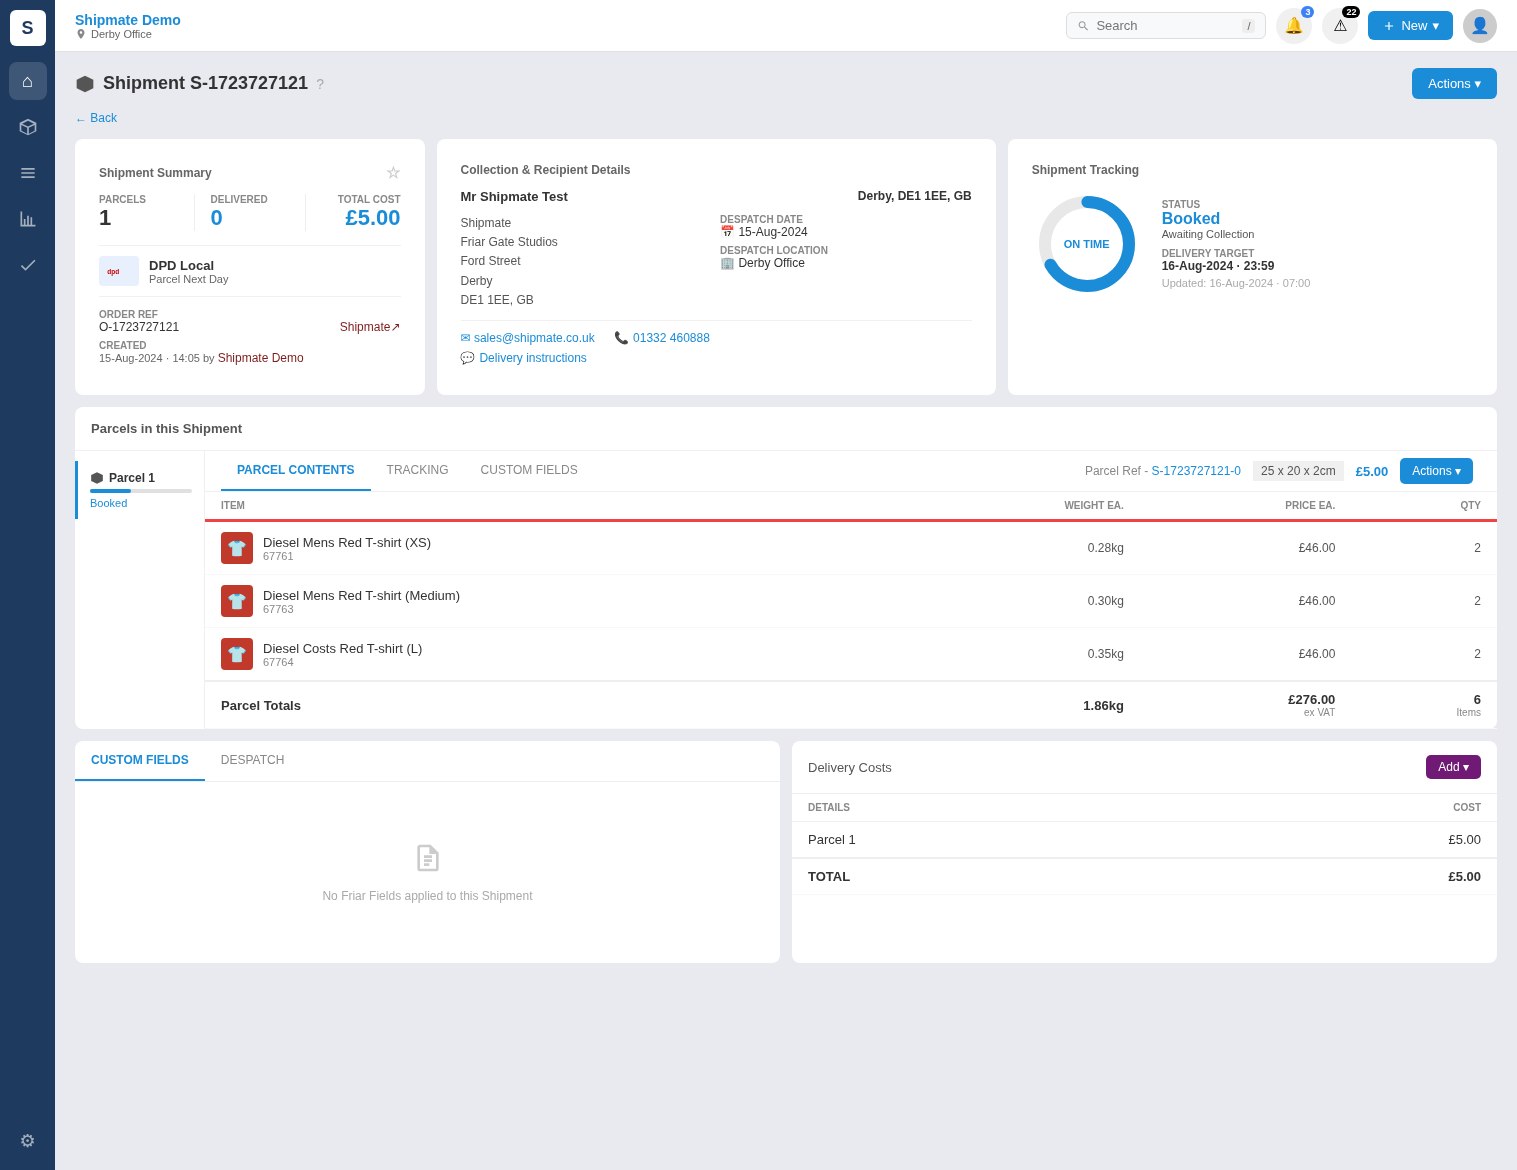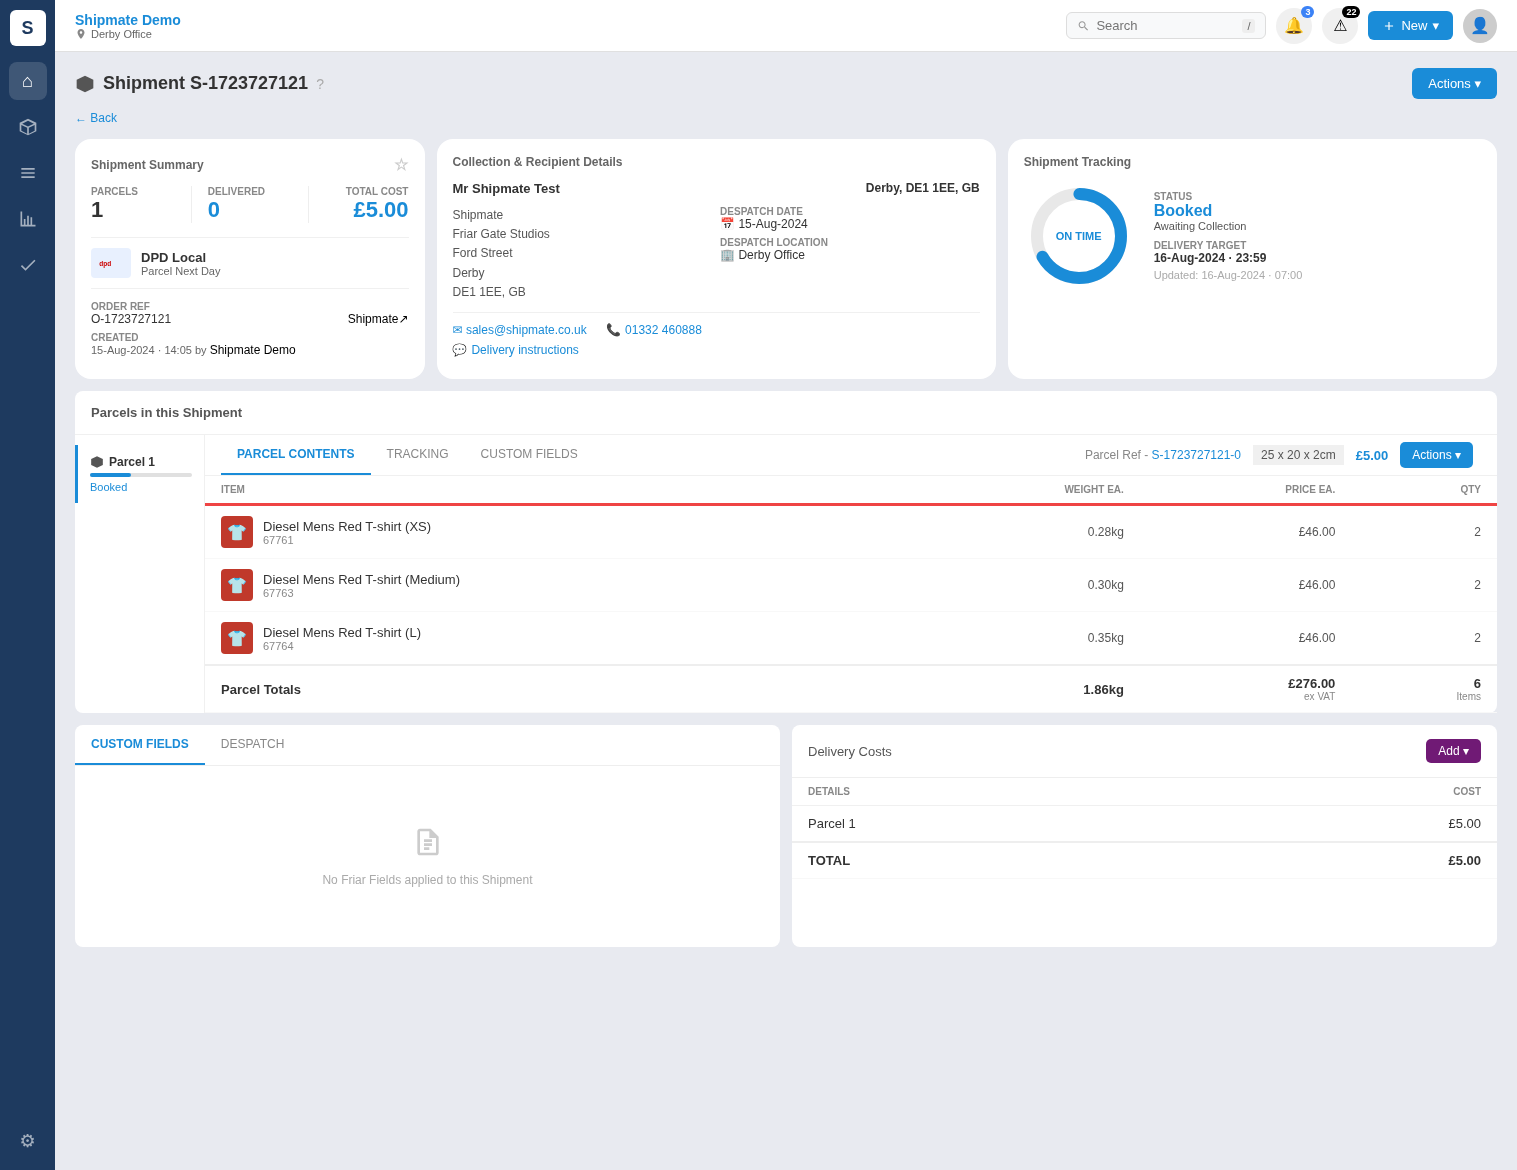--- a/index.html
+++ b/index.html
@@ -36,42 +36,42 @@
 
     
     .page-header { display: flex; align-items: center; justify-content: space-between; margin-bottom: 12px; }
     .page-title { display: flex; align-items: center; gap: 8px; font-size: 18px; font-weight: 700; color: #333; }
     .help-icon { color: #aaa; font-size: 14px; cursor: pointer; }
     .back-link { color: #1a8cd8; font-size: 12px; cursor: pointer; display: flex; align-items: center; gap: 4px; margin-bottom: 14px; }
     .actions-btn { background: #1a8cd8; color: #fff; border: none; border-radius: 6px; padding: 8px 16px; cursor: pointer; font-size: 13px; display: flex; align-items: center; gap: 6px; font-weight: 500; }
 
     
     .cards-row { display: grid; grid-template-columns: 1fr 1.6fr 1.4fr; gap: 12px; margin-bottom: 12px; }
-    .card { background: #fff; border-radius: 16px; padding: 16px; }
+    .card { background: #fff; border-radius: 8px; padding: 24px; }
 
     
     .summary-header { display: flex; justify-content: space-between; align-items: center; color: #666; font-size: 12px; font-weight: 600; margin-bottom: 12px; }
     .star-icon { color: #ccc; cursor: pointer; font-size: 16px; }
     .summary-stats { display: flex; gap: 0; margin-bottom: 14px; }
     .stat { flex: 1; }
     .stat-label { font-size: 10px; color: #888; font-weight: 600; text-transform: uppercase; }
     .stat-value { font-size: 22px; font-weight: 700; color: #333; }
     .stat-value.blue { color: #1a8cd8; }
     .stat-divider { width: 1px; background: #eee; margin: 0 16px; }
     .total-cost { text-align: right; flex: 1; }
     .total-label { font-size: 10px; color: #888; font-weight: 600; text-transform: uppercase; }
     .total-value { font-size: 22px; font-weight: 700; color: #1a8cd8; }
     .carrier-row { display: flex; align-items: center; gap: 10px; padding: 10px 0; border-top: 1px solid #f0f0f0; border-bottom: 1px solid #f0f0f0; margin-bottom: 12px; }
     .carrier-logo { width: 40px; height: 30px; background: #e8f0fe; border-radius: 4px; display: flex; align-items: center; justify-content: center; font-size: 10px; font-weight: 700; color: #1a8cd8; }
     .carrier-name { font-weight: 600; font-size: 13px; }
     .carrier-service { color: #666; font-size: 11px; }
     .meta-row { margin-bottom: 6px; }
     .meta-label { font-size: 10px; color: #888; font-weight: 600; text-transform: uppercase; }
     .meta-value { font-size: 12px; color: #333; }
-    .meta-link { color: #000000; font-size: 12px; }
+    .meta-link { color: #7f1d1d; font-size: 12px; }
     .created-row { font-size: 11px; color: #666; }
 
     
     .col-header { font-size: 12px; color: #666; font-weight: 600; margin-bottom: 12px; }
     .recipient-row { display: flex; justify-content: space-between; align-items: flex-start; margin-bottom: 10px; }
     .recipient-name { font-weight: 600; font-size: 13px; }
     .recipient-location { font-weight: 600; font-size: 12px; color: #333; }
     .address-grid { display: grid; grid-template-columns: 1fr 1fr; gap: 8px; margin-bottom: 10px; border-bottom: 1px solid #f0f0f0; padding-bottom: 10px; }
     .address-lines { font-size: 12px; color: #555; line-height: 1.6; }
     .dispatch-info { font-size: 11px; }
@@ -404,21 +404,21 @@
                 </td>
                 <td class="item-weight">0.30kg</td>
                 <td class="item-price">£46.00</td>
                 <td class="item-qty">2</td>
               </tr>
               <tr>
                 <td>
                   <div style="display:flex;align-items:center;gap:10px">
                     <div class="t-shirt-icon">👕</div>
                     <div>
-                      <div class="item-name">Diesel Mens Red T-shirt (L)</div>
+                      <div class="item-name">Diesel Costs Red T-shirt (L)</div>
                       <div class="item-sku">67764</div>
                     </div>
                   </div>
                 </td>
                 <td class="item-weight">0.35kg</td>
                 <td class="item-price">£46.00</td>
                 <td class="item-qty">2</td>
               </tr>
               <tr class="totals-row">
                 <td>Parcel Totals</td>

